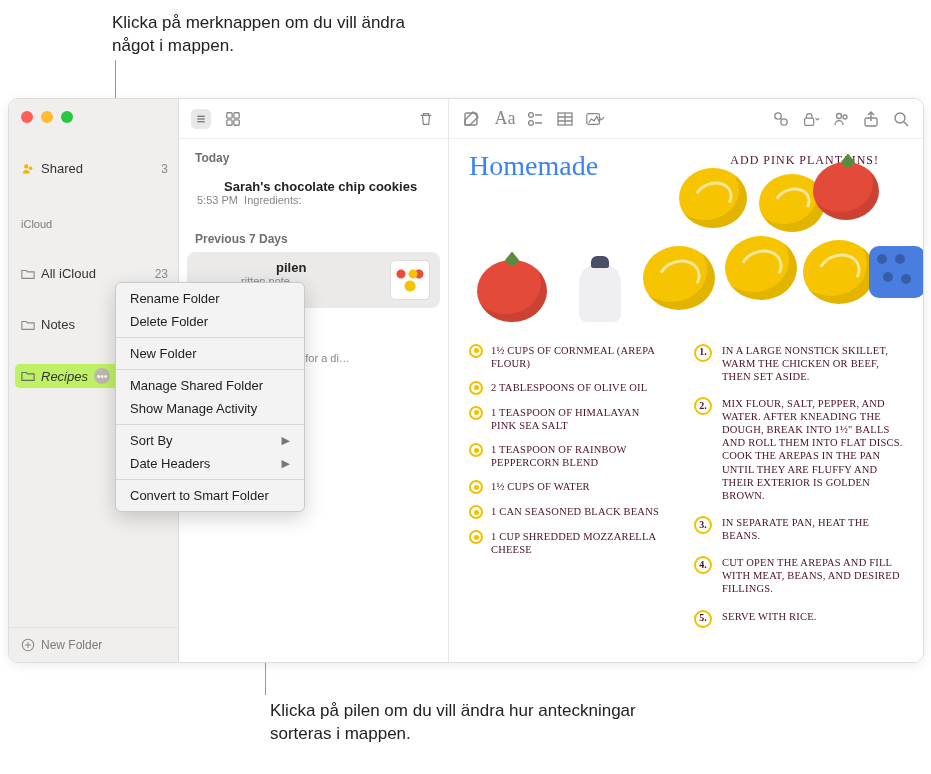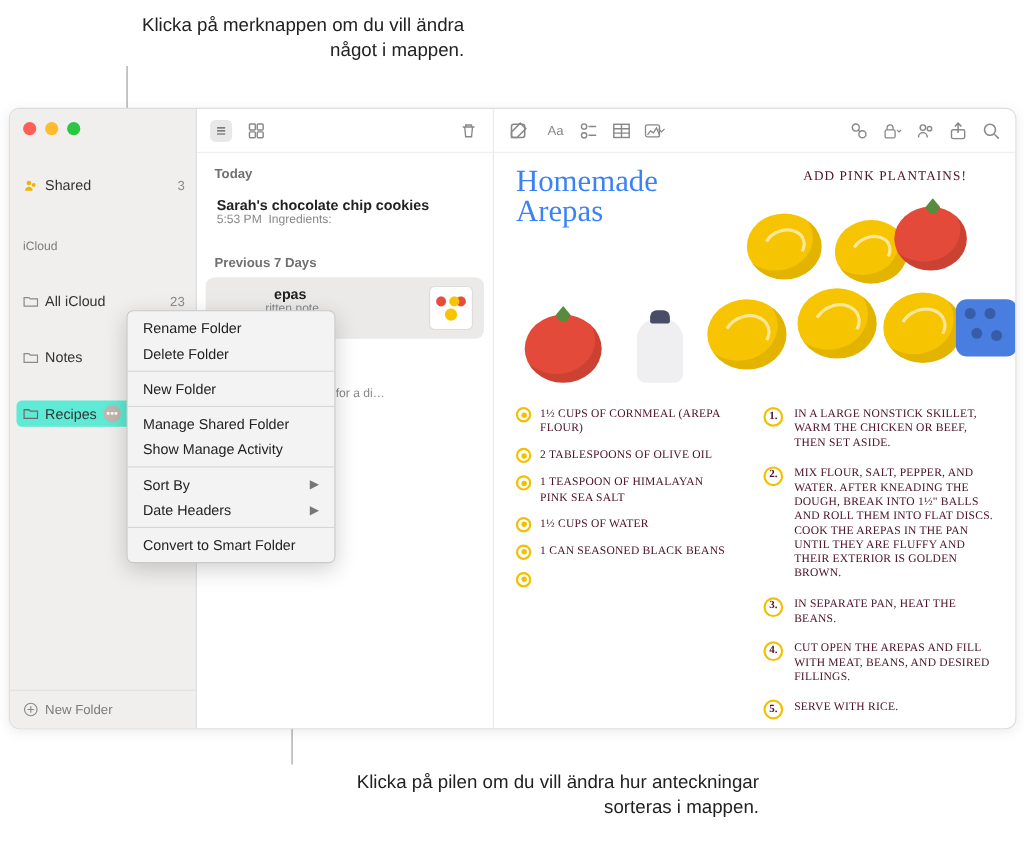--- a/index.html
+++ b/index.html
@@ -10,21 +10,20 @@
     height: 774px;
     position: relative;
     font-size: 13px;
     color: #333;
   }
   .callout {
     position: absolute;
     font-size: 17px;
     color: #222;
     line-height: 1.35;
-    text-align: right;
   }
   .callout-top { top: 12px; left: 112px; width: 310px; }
   .callout-bottom { top: 700px; left: 270px; width: 420px; }
   .callout-line {
     position: absolute;
     background: #999;
     width: 1px;
   }
   .line-top { left: 115px; top: 60px; height: 208px; }
   .line-bottom { left: 265px; top: 430px; height: 265px; }
@@ -73,24 +72,25 @@
     font-size: 13px;
     color: #333;
     position: relative;
   }
   .side-row .count {
     margin-left: auto;
     color: #8a8a8a;
     font-size: 12px;
   }
   .side-row.selected {
-    background: #5eead4;
+    background: #bef264;
     border-radius: 5px;
     margin: 0 6px;
     padding-left: 6px;
+    font-style: italic;
   }
   .side-row .icon { width: 14px; height: 14px; color: #7b7b7b; flex-shrink:0; }
   .side-row.shared .icon { color: #f0b400; }
   .side-row .ellipsis {
     width: 16px; height: 16px; border-radius: 50%;
     background: #bdb7b0; color: #fff;
     display: flex; align-items: center; justify-content: center;
     font-size: 10px;
   }
   .side-row .person {
@@ -146,21 +146,21 @@
   .tbicon { color:#7a7a7a; width:20px; height:20px; display:flex; align-items:center; justify-content:center; }
   .tbicon.active { color:#555; background:#e8e8e8; border-radius:5px; padding:3px 5px; }
   .spacer { flex:1; }
   .list-body { padding: 6px 8px; overflow:hidden; }
   .list-section { font-size:12px; color:#707070; padding: 6px 8px; font-weight:600; }
   .note-item {
     padding: 8px 10px;
     border-radius: 8px;
   }
   .note-item.sel { background:#eceae8; display:flex; gap:8px; align-items:flex-start; }
-  .note-item .title { font-weight:600; font-size:13px; color:#222; }
+  .note-item .title { font-weight:600; font-size:13px; color:#222;margin-left:27px; }
   .note-item .meta { font-size:11px; color:#888; }
   .thumb {
     width: 40px; height: 40px; border:1px solid #ddd; border-radius:5px;
     background: linear-gradient(#fff,#fff);
     flex-shrink:0;
     position: relative;
     overflow:hidden;
   }
   .thumb::before {
     content:""; position:absolute; inset:4px;
@@ -398,42 +398,42 @@
     <div class="list-body">
       <div class="list-section">Today</div>
       <div class="note-item">
         <div class="title">Sarah's chocolate chip cookies</div>
         <div class="meta"><span>5:53 PM</span>&nbsp;&nbsp;<span>Ingredients:</span></div>
       </div>
 
       <div class="list-section" style="margin-top:12px">Previous 7 Days</div>
       <div class="note-item sel">
         <div style="flex:1">
-          <div class="title"><span style="opacity:0">XXXXXX</span><span>epas</span></div>
+          <div class="title"><span style="opacity:0">XXXXXX</span><span>pilen</span></div>
           <div class="meta"><span style="opacity:0">XXXXXX</span><span>ritten note</span></div>
         </div>
         <div class="thumb"></div>
       </div>
 
       <div class="note-item" style="margin-top:36px">
         <div class="meta"><span style="opacity:0">XXXXXX</span><span>cken piccata for a di…</span></div>
       </div>
     </div>
   </div>
 
   <div class="main">
     <div class="main-toolbar">
       <span class="tbicon">
         <svg viewBox="0 0 18 18" width="18" height="18">
             <rect x="3" y="3" width="12" height="12" rx="2" fill="none" stroke="#888" stroke-width="1.4"></rect>
             <path d="M11 2l5 5-8 8H3v-5z" fill="none" stroke="#888" stroke-width="1.4"></path>
           </svg>
       </span>
       <div class="grp">
-        <span class="tbicon" style="font-size:12px;font-family:Liberation Sans, sans-serif;color:#888">Aa</span>
+        <span class="tbicon" style="font-size:18px;font-family:Liberation Serif, serif;color:#888">Aa</span>
         <span class="tbicon">
           <svg viewBox="0 0 18 18" width="18" height="18">
               <circle cx="5" cy="5" r="2.4" fill="none" stroke="#888" stroke-width="1.3"></circle>
               <path d="M9 5h7" stroke="#888" stroke-width="1.4"></path>
               <circle cx="5" cy="13" r="2.4" fill="none" stroke="#888" stroke-width="1.3"></circle>
               <path d="M9 13h7" stroke="#888" stroke-width="1.4"></path>
             </svg>
         </span>
         <span class="tbicon">
           <svg viewBox="0 0 18 18" width="18" height="18">
@@ -483,21 +483,21 @@
               <circle cx="8" cy="8" r="5" fill="none" stroke="#888" stroke-width="1.4"></circle>
               <path d="M12 12l4 4" stroke="#888" stroke-width="1.4"></path>
             </svg>
         </span>
       </div>
     </div>
 
     <div class="note-canvas">
       <div class="hand-sub">ADD PINK PLANTAINS!</div>
       <div class="hand-title">
-        <span>Homemade</span><br><span>Arepas</span>
+        <span>Homemade</span><br>
       </div>
       <div class="illus">
         <div class="circ tomato" style="left:8px; top:74px"></div>
         <div class="shaker" style="position:absolute;left:110px;top:78px"></div>
         <div class="circ arepa" style="left:174px; top:60px"></div>
         <div class="circ arepa" style="left:210px; top:-18px; width:68px;height:60px"></div>
         <div class="circ arepa" style="left:256px; top:50px"></div>
         <div class="circ arepa" style="left:290px; top:-12px; width:66px;height:58px"></div>
         <div class="circ tomato" style="left:344px; top:-24px; width:66px;height:58px"></div>
         <div class="circ arepa" style="left:334px; top:54px"></div>
@@ -513,28 +513,33 @@
           <div class="ing-row">
               <span class="bul"></span>
               <span class="upper">2 TABLESPOONS OF OLIVE OIL</span>
             </div>
           <div class="ing-row">
               <span class="bul"></span>
               <span class="upper">1 TEASPOON OF HIMALAYAN PINK SEA SALT</span>
             </div>
           <div class="ing-row">
               <span class="bul"></span>
+              <span class="upper">1 TEASPOON OF RAINBOW PEPPERCORN BLEND</span>
+            </div>
+          <div class="ing-row">
+              <span class="bul"></span>
               <span class="upper">1½ CUPS OF WATER</span>
             </div>
           <div class="ing-row">
               <span class="bul"></span>
               <span class="upper">1 CAN SEASONED BLACK BEANS</span>
             </div>
           <div class="ing-row">
               <span class="bul"></span>
+              <span class="upper">1 CUP SHREDDED MOZZARELLA CHEESE</span>
             </div>
         </div>
         <div class="steps">
           <div class="step-row">
               <span class="num">1.</span>
               <span class="upper">IN A LARGE NONSTICK SKILLET, WARM THE CHICKEN OR BEEF, THEN SET ASIDE.</span>
             </div>
           <div class="step-row">
               <span class="num">2.</span>
               <span class="upper">MIX FLOUR, SALT, PEPPER, AND WATER. AFTER KNEADING THE DOUGH, BREAK INTO 1½" BALLS AND ROLL THEM INTO FLAT DISCS. COOK THE AREPAS IN THE PAN UNTIL THEY ARE FLUFFY AND THEIR EXTERIOR IS GOLDEN BROWN.</span>

